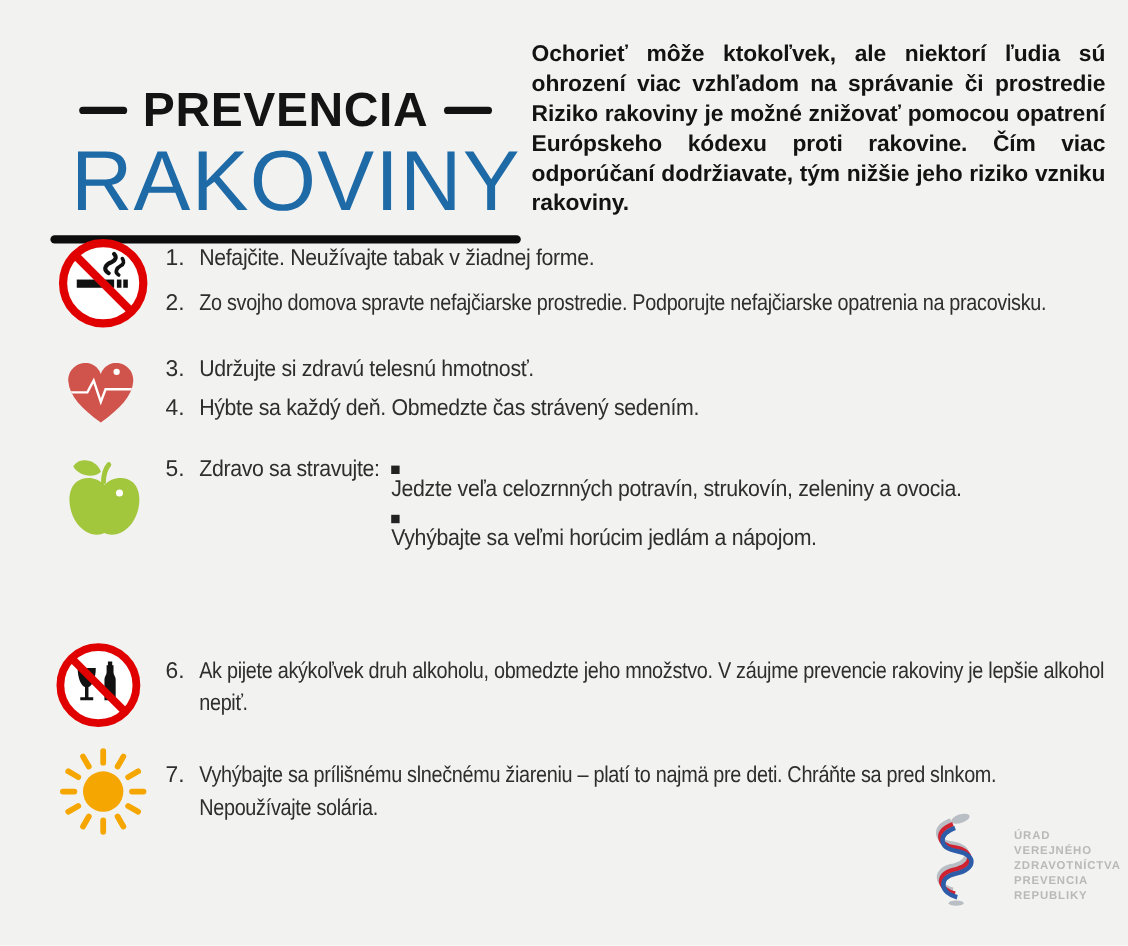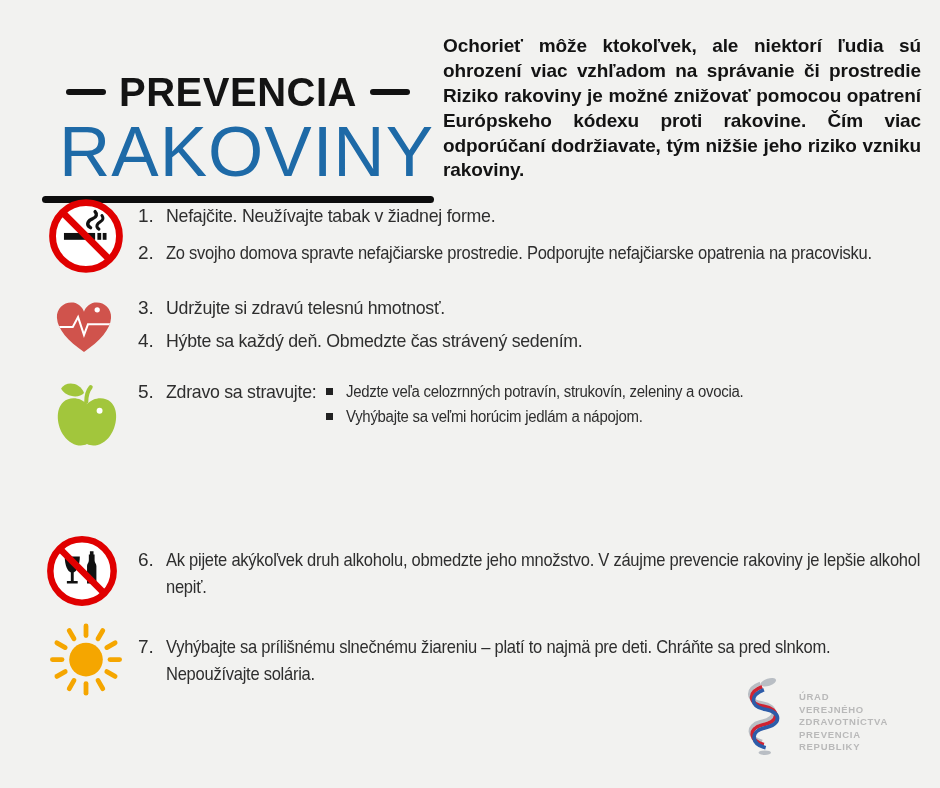--- a/index.html
+++ b/index.html
@@ -32,35 +32,35 @@
   .txt{flex:none;width:calc(100% - 28px);letter-spacing:-0.3px;transform-origin:0 0;}
   .c1{width:calc((100% - 28px)*1.07);transform:scaleX(0.935);}
   .c2{width:calc((100% - 28px)*1.149);transform:scaleX(0.87);}
   .nowrap{white-space:nowrap;}
   .row1{top:198px;} .row1 .body{padding-top:5px;} .row1 .item{margin-bottom:11px;}
   .row2{top:292px;} .row2 .body{padding-top:3px;} .row2 .item{margin-bottom:7px;}
   .row3{top:376px;}
   .row3 .body{display:flex;padding-top:3px;}
   .label5{width:188px;flex:none;}
   .bullets{flex:1;min-width:0;}
-  .bullet{display:flex;line-height:25px;font-size:16px;}
+  .bullet{display:flex;line-height:25px;font-size:19px;flex-direction:column;}
   .sq{width:7px;height:7px;background:#222;margin:9px 13px 0 0;flex:none;}
   .bullet .txt{width:calc(100% - 20px);}
   .bullet .c1{width:calc((100% - 20px)*1.07);}
   .row4{top:533px;} .row4 .body{padding-top:13px;} .row4 .item{line-height:27px;}
   .row5{top:618px;} .row5 .body{padding-top:15px;} .row5 .item{line-height:27px;}
   .icon{display:block;}
   .icon-smoking{margin:0 0 0 2px;}
   .icon-heart{margin:2px 0 0 5px;}
   .icon-apple{margin:2px 0 0 4px;}
   .icon-alcohol{margin:2px 0 0 0;}
   .icon-sun{margin:0;}
   
   .source{position:absolute;left:56px;top:756px;font-size:14.5px;color:#1b1b1b;letter-spacing:-0.2px;}
-  .logo{position:absolute;left:740px;top:676px;display:flex;gap:13px;}
+  .logo{position:absolute;left:772px;top:676px;display:flex;gap:27px;}
   .logo-text{margin-top:15px;font-size:9.5px;line-height:1.32;letter-spacing:0.7px;color:#b9b9b9;font-weight:700;}
 </style>
 </head>
 <body>
 
 <div class="poster">
 
   <div class="title-block">
     <div class="title-top">
       <span class="dash"></span>

